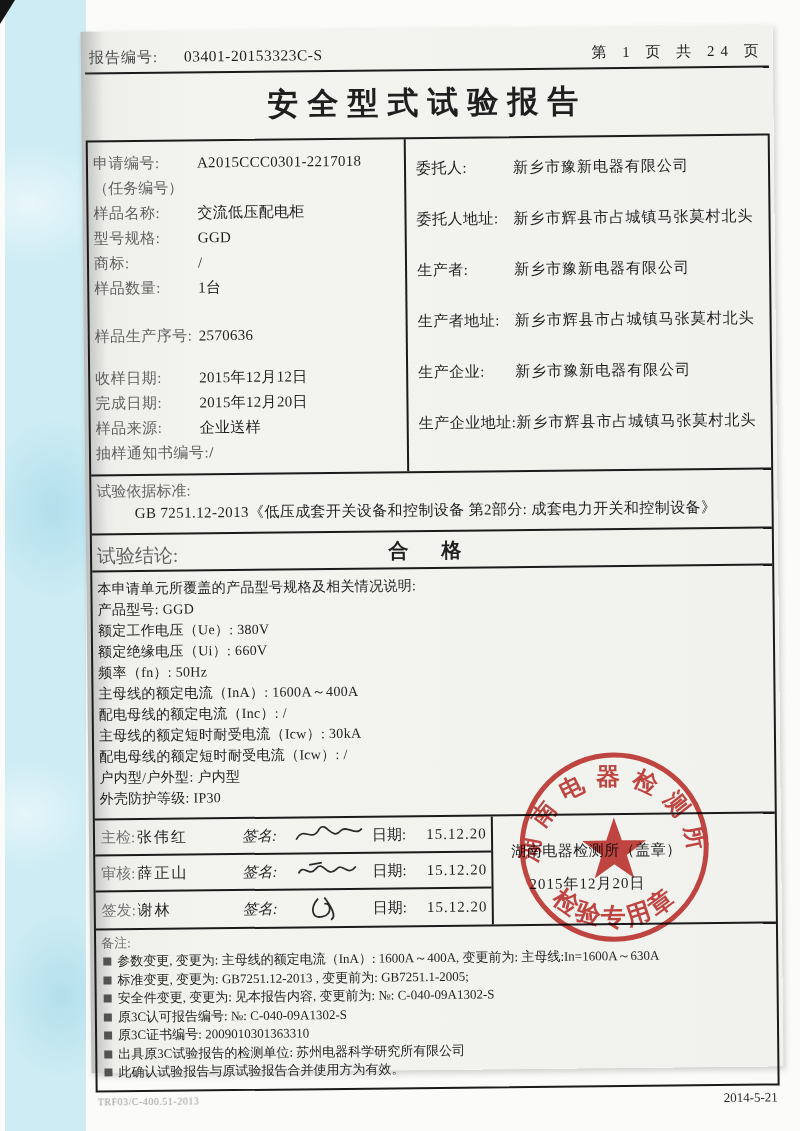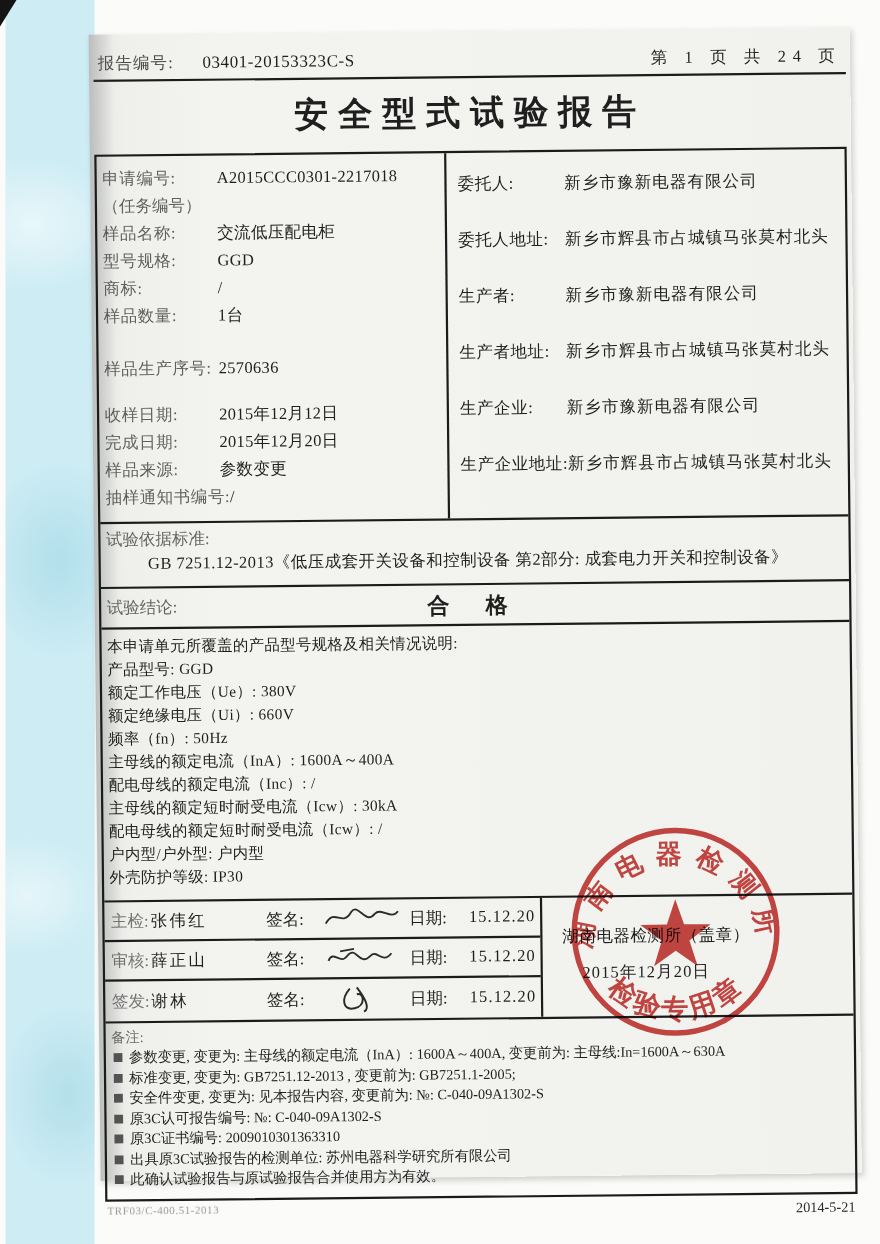--- a/index.html
+++ b/index.html
@@ -64,36 +64,36 @@
   .fr-label { min-width:97px; white-space:nowrap; letter-spacing:.5px; }
   .fr-value { letter-spacing:1px; }
 
   
   .sec-standard { border-bottom:2px solid #1b1b1b; padding:4px 4px 8px 5px; font-size:15px; }
   .std-label { color:#4a4a4a; opacity:.85; line-height:22px; }
   .std-text { padding-left:38px; line-height:23px; letter-spacing:.4px; }
 
   
   .sec-conclusion { border-bottom:2px solid #1b1b1b; position:relative; height:37px; }
-  .conc-label { position:absolute; left:5px; top:8px; font-size:15px; color:#4a4a4a; opacity:.85; }
+  .conc-label { position:absolute; left:5px; top:8px; font-size:19px; color:#4a4a4a; opacity:.85; }
   .conc-value { position:absolute; left:0; right:0; top:5px; text-align:center; font-size:20px; font-weight:bold; letter-spacing:14px; }
 
   
   .sec-coverage { border-bottom:2px solid #1b1b1b; padding:6px 4px 9px 5px; font-size:14px; }
   .cov-header { line-height:21px; letter-spacing:.3px; }
   .cov-line { line-height:21px; letter-spacing:.3px; }
 
   
   .sec-signoff { display:flex; border-bottom:2px solid #1b1b1b; }
   .sig-left { width:396px; }
   .sig-row { height:36px; display:flex; align-items:center; font-size:15px; border-bottom:2px solid #1b1b1b; }
   .sig-row:last-child { border-bottom:none; }
   .sig-role { width:42px; padding-left:4px; color:#555; opacity:.8; white-space:nowrap;text-align:center; }
   .sig-name { width:105px; letter-spacing:2px; }
-  .sig-lab { width:52px; }
+  .sig-lab { width:52px;font-style:italic; }
   .sig-script { width:70px; height:26px; }
   .sig-datelab { width:50px; margin-left:8px; }
   .sig-date { flex:1; text-align:center; letter-spacing:1px; }
   .sig-right { flex:1; border-left:2px solid #1b1b1b; position:relative; font-size:15px; }
   .stamp-org { margin:26px 0 0 18px; letter-spacing:.5px; }
   .stamp-date { margin:14px 0 0 36px; letter-spacing:1px; }
 
   
   .sec-notes { padding:4px 4px 8px 5px; font-size:13px; }
   .notes-label { line-height:18px; color:#555; opacity:.85; }
@@ -160,21 +160,21 @@
           <div class="fl-row gap-md">
             <span class="fl-label">收样日期:</span>
             <span class="fl-value">2015年12月12日</span>
           </div>
           <div class="fl-row">
             <span class="fl-label">完成日期:</span>
             <span class="fl-value">2015年12月20日</span>
           </div>
           <div class="fl-row">
             <span class="fl-label">样品来源:</span>
-            <span class="fl-value">参数变更</span>
+            <span class="fl-value">企业送样</span>
           </div>
           <div class="fl-row">
             <span class="fl-label" style="width:auto">抽样通知书编号:</span>
             <span class="fl-value">/</span>
           </div>
         </div>
         <div class="col-right">
           <div class="fr-row">
             <span class="fr-label">委托人:</span>
             <span class="fr-value">新乡市豫新电器有限公司</span>

